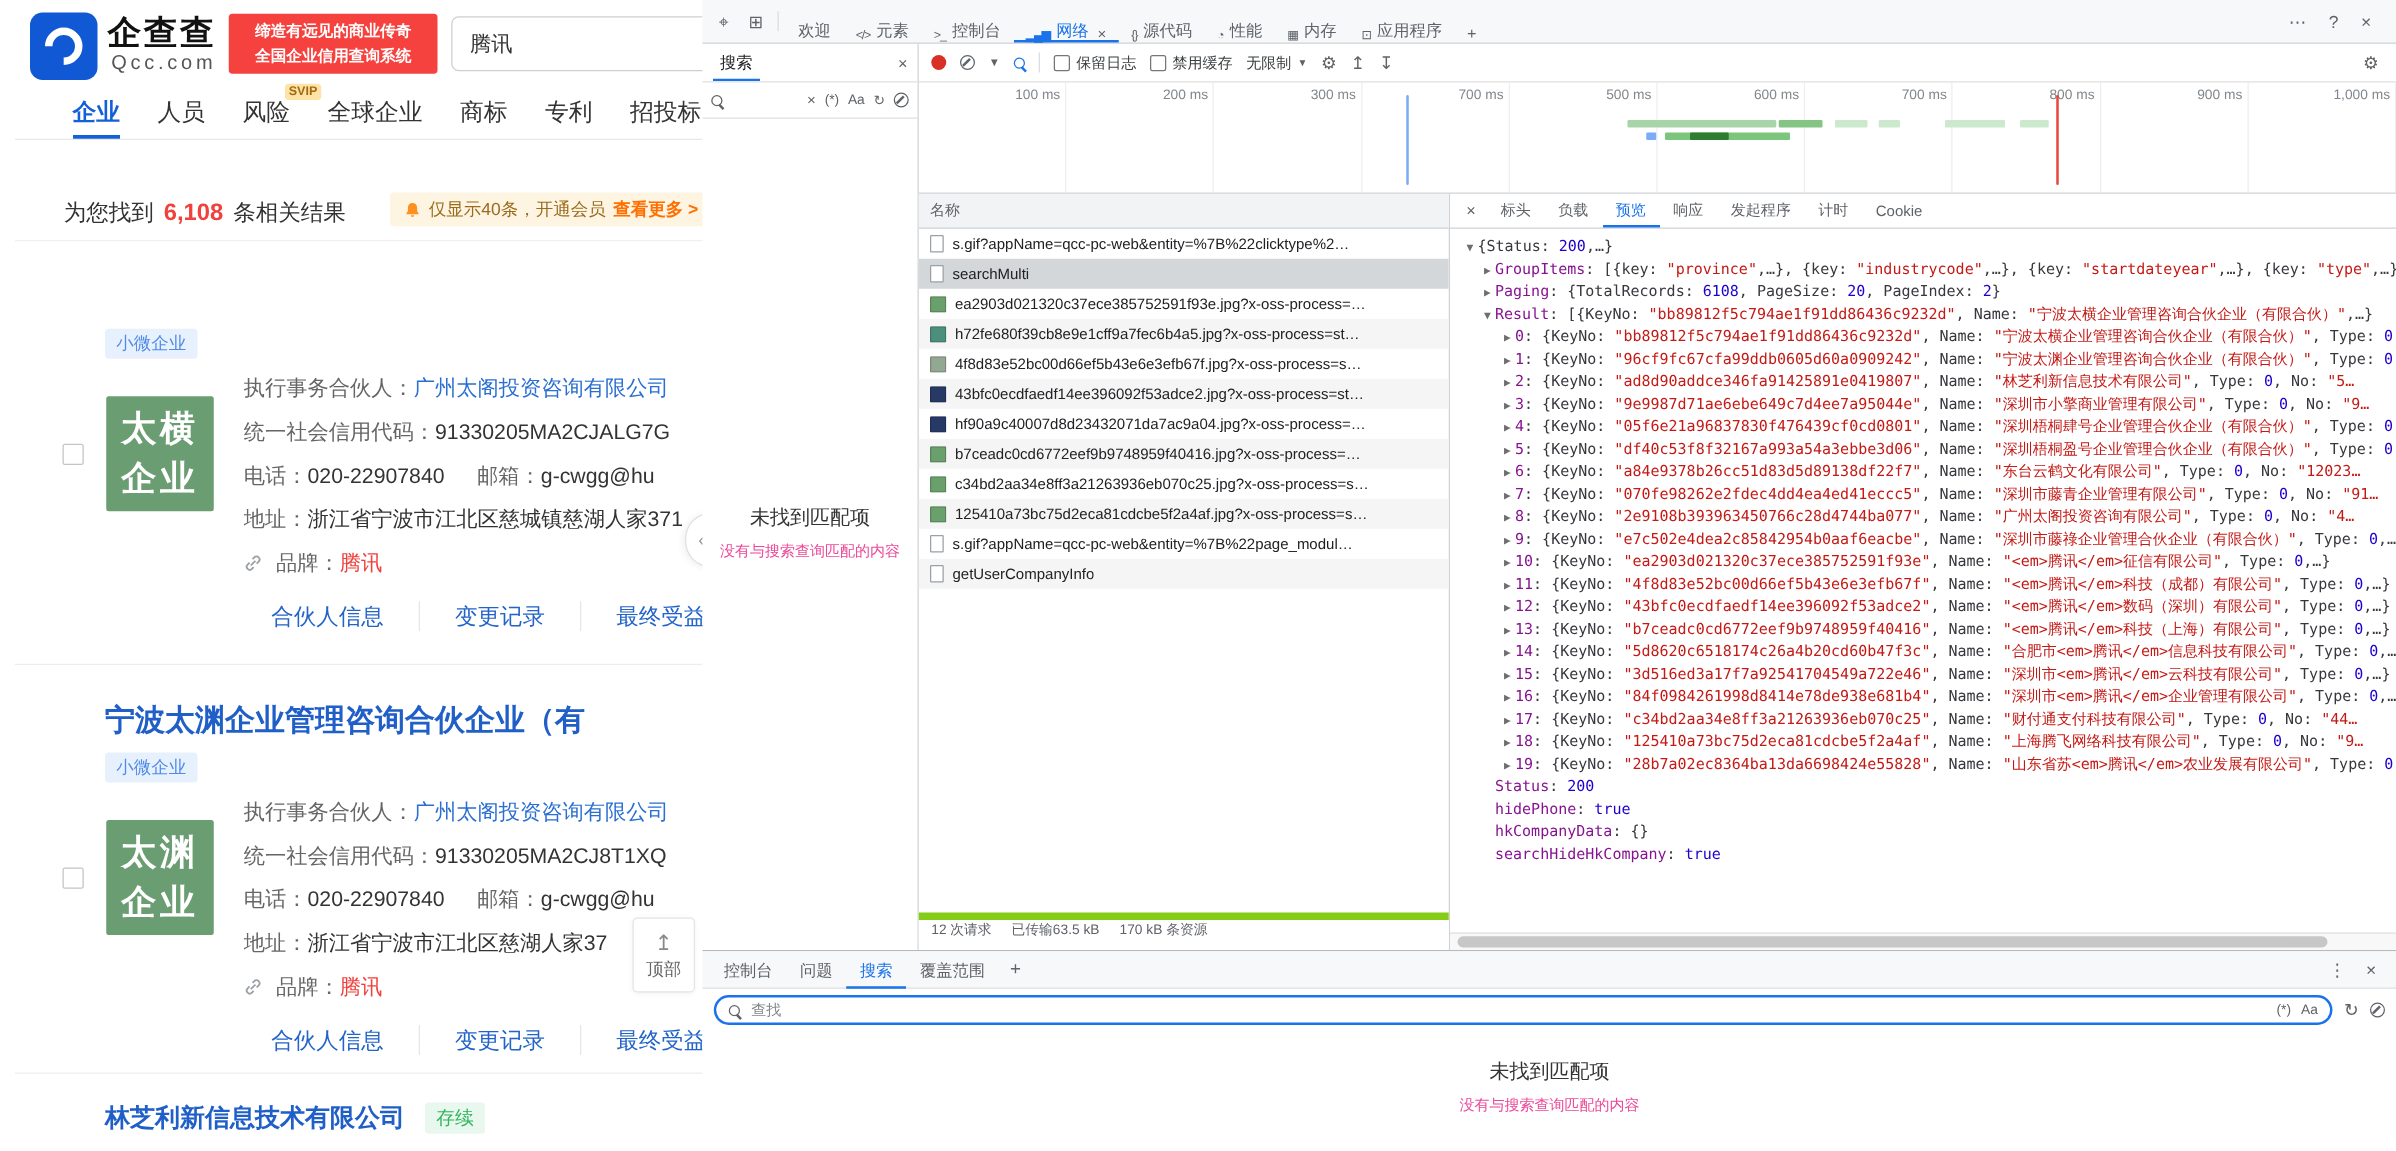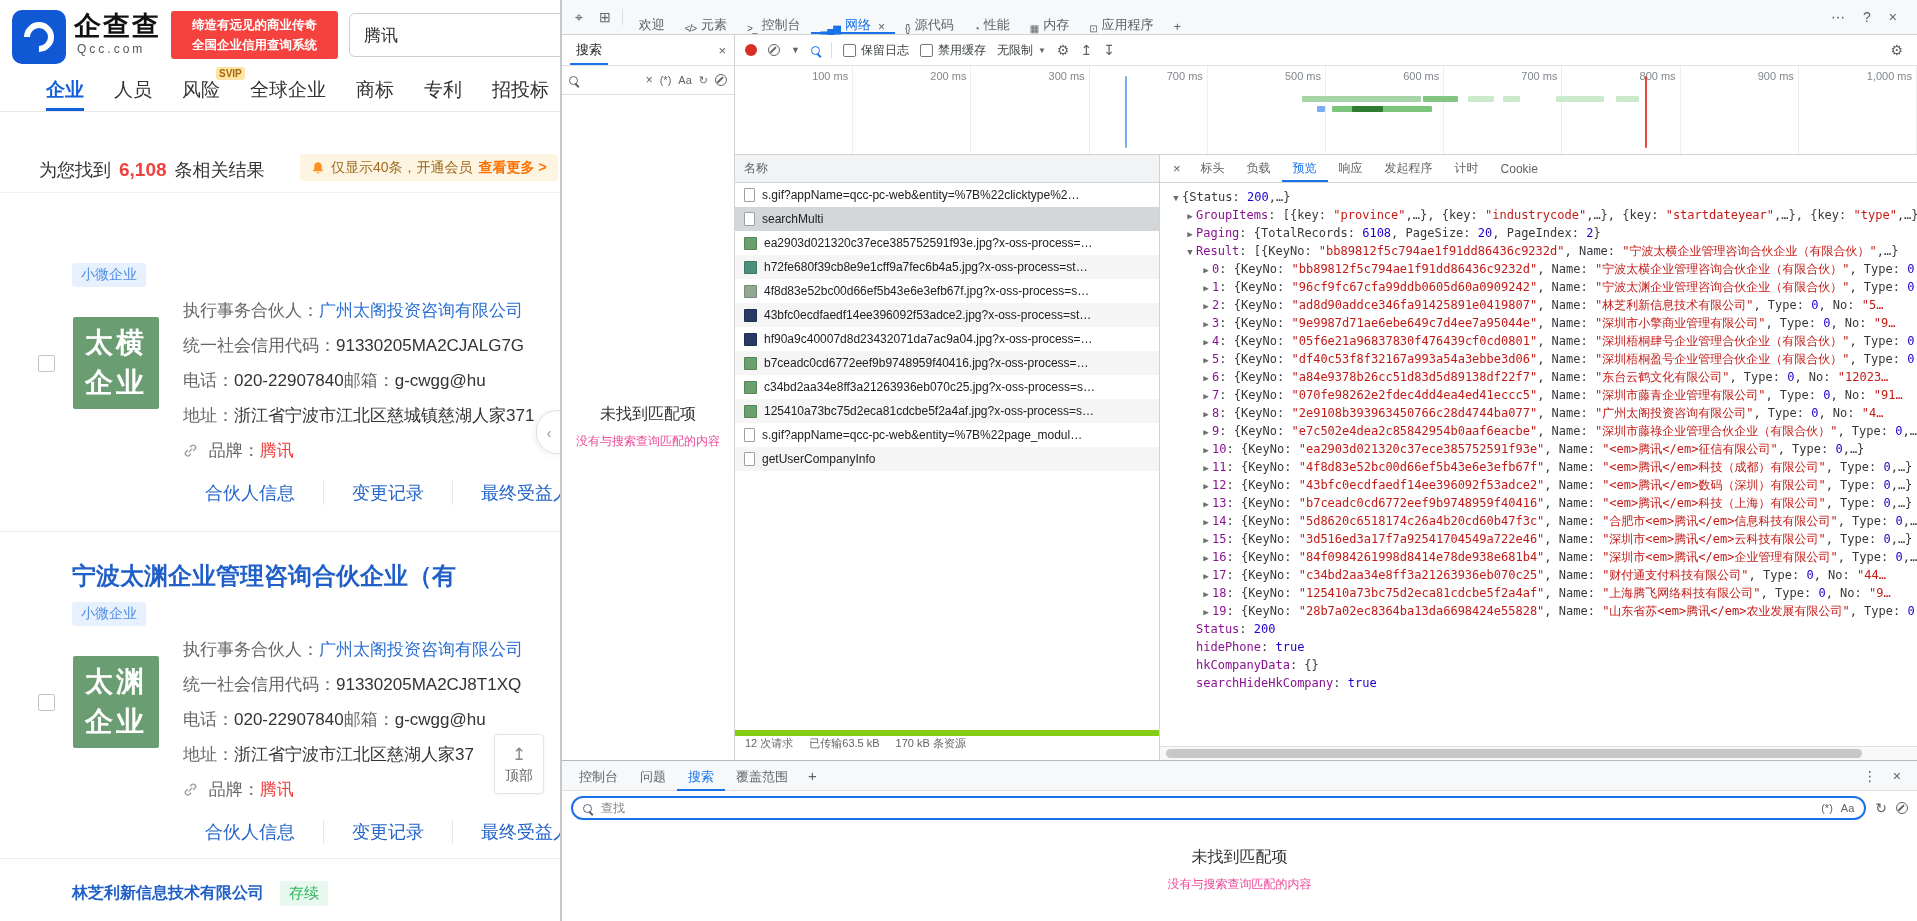--- a/index.html
+++ b/index.html
@@ -1,25 +1,25 @@
 <!DOCTYPE html>
 <html><head>
 <meta charset="utf-8">
 <style>
   html,body{margin:0;padding:0}
   body{width:1917px;height:921px;overflow:hidden;background:#fff;font-family:"Liberation Sans",sans-serif;position:relative;color:#202124}
   #stage{position:absolute;inset:0;width:1917px;height:921px;overflow:hidden}
 
   
-  #qcc{position:absolute;left:0;top:0;width:560px;height:921px;background:#fff;overflow:hidden;border-right:2px solid #c6c9cc}
+  #qcc{position:absolute;left:12px;top:0;width:560px;height:921px;background:#fff;overflow:hidden;border-right:2px solid #c6c9cc}
   .q-header{position:relative;height:111px;border-bottom:1px solid #e8e8e8}
   .q-logo-ico{position:absolute;left:12px;top:10px;width:54px;height:54px;border-radius:10px;background:#1159d4;display:flex;align-items:center;justify-content:center}
   .arc{width:30px;height:30px;border:6px solid #fff;border-left-color:transparent;border-radius:50%;transform:rotate(-45deg);box-sizing:border-box}
   .q-logo-cn{position:absolute;left:74px;top:8px;font-size:27px;font-weight:700;color:#111;letter-spacing:2px}
-  .q-logo-en{position:absolute;left:77px;top:42px;font-size:12px;color:#555;letter-spacing:3px}
+  .q-logo-en{position:absolute;left:77px;top:42px;font-size:16px;color:#555;letter-spacing:3px}
   .q-banner{position:absolute;left:171px;top:11px;width:167px;height:48px;background:#f5423e;color:#fff;border-radius:3px;display:flex;flex-direction:column;align-items:center;justify-content:center;font-size:12.5px;font-weight:700;line-height:1.6;white-space:nowrap}
   .q-search{position:absolute;left:349px;top:13px;width:230px;height:44px;border:1px solid #cfcfcf;border-radius:6px;font-size:17px;color:#333;padding:0 0 0 14px;box-sizing:border-box;outline:none;font-family:inherit}
   .q-nav{position:absolute;left:46px;bottom:0;height:42px;display:flex;gap:30px;align-items:center}
   .q-nav-item{position:relative;font-size:19px;color:#333;height:42px;display:flex;align-items:center;cursor:pointer;white-space:nowrap}
   .q-nav-item.active{color:#1460d8;font-weight:700;box-shadow:inset 0 -3px 0 #1460d8}
   .svip{position:absolute;top:-2px;left:34px;font-size:10px;background:#ffe3a6;color:#a2690c;padding:0 3px;border-radius:3px;font-weight:700;line-height:13px}
   .svip:empty{display:none}
 
   .q-resultbar{position:relative;height:80px;border-bottom:1px solid #f0f0f0}
   .q-count{position:absolute;left:39px;top:46px;font-size:18px;color:#333;white-space:nowrap}
@@ -31,29 +31,29 @@
   #card1{height:338px;border-top:none}
   #card2{height:326px}
   #card3{height:66px}
   .q-cb{position:absolute;left:38px;top:162px;width:15px;height:15px;border:1px solid #c4c4c4;border-radius:2px;background:#fff}
   .c-title{position:absolute;left:72px;top:28px;right:0;font-size:24px;font-weight:700;color:#1f5fc7;white-space:nowrap;overflow:hidden;cursor:pointer}
   .c-badge{position:absolute;left:72px;top:70px;background:#e7f1fe;color:#4f8be6;font-size:14px;padding:3px 9px;border-radius:3px}
   .c-logo{position:absolute;left:73px;top:124px;width:86px;height:92px;background:#6b9d72;color:#fff;display:flex;flex-direction:column;align-items:center;justify-content:center;font-size:28px;font-weight:700;letter-spacing:3px;line-height:40px;border-radius:2px}
   .c-rows{position:absolute;left:183px;top:100px;right:0;font-size:17px;color:#333}
   .c-row{height:35px;line-height:35px;white-space:nowrap;overflow:hidden}
   .c-row .lb{color:#666}
-  .c-row .lb2{}
+  .c-row .lb2{margin-left:26px}
   .link-blue{color:#2a6fd1;cursor:pointer}
   .brand-red{color:#f0403c}
   .brand-row svg{vertical-align:-2px;margin-right:6px}
   .c-links{position:absolute;left:205px;top:288px;display:flex;align-items:center;font-size:18px;color:#2264c8}
   .lnk{cursor:pointer;white-space:nowrap}
   .lnk + .lnk{border-left:1px solid #e5e5e5;padding-left:28px;margin-left:28px}
   .c3-line{position:absolute;left:72px;top:22px;display:flex;align-items:center;gap:16px;white-space:nowrap}
-  .c3-title{font-size:16px;font-weight:700;color:#1f5fc7;cursor:pointer}
+  .c3-title{font-size:20px;font-weight:700;color:#1f5fc7;cursor:pointer}
   .badge-green{background:#e9f8ef;color:#2fb45a;font-size:15px;padding:3px 9px;border-radius:3px}
   .q-collapse{position:absolute;left:536px;top:410px;width:24px;height:42px;background:#fff;border:1px solid #e0e0e0;border-right:none;border-radius:21px 0 0 21px;display:flex;align-items:center;justify-content:center;color:#999;font-size:15px;box-shadow:-2px 1px 6px rgba(0,0,0,.06);cursor:pointer}
   .q-backtop{position:absolute;left:494px;top:734px;width:48px;height:58px;background:#fff;border:1px solid #e4e4e4;border-radius:4px;display:flex;flex-direction:column;align-items:center;justify-content:center;gap:2px;color:#666;font-size:14px;cursor:pointer;box-shadow:0 1px 4px rgba(0,0,0,.05)}
   .bt-ico{font-size:17px;color:#888}
 
   
   #dt{position:absolute;left:562px;top:0;right:0;height:921px;display:flex;flex-direction:column;background:#fff;font-size:12px}
   .vsep{width:1px;height:16px;background:#dadce0}
   .gico{color:#5f6368;font-size:14px;cursor:pointer}
 

